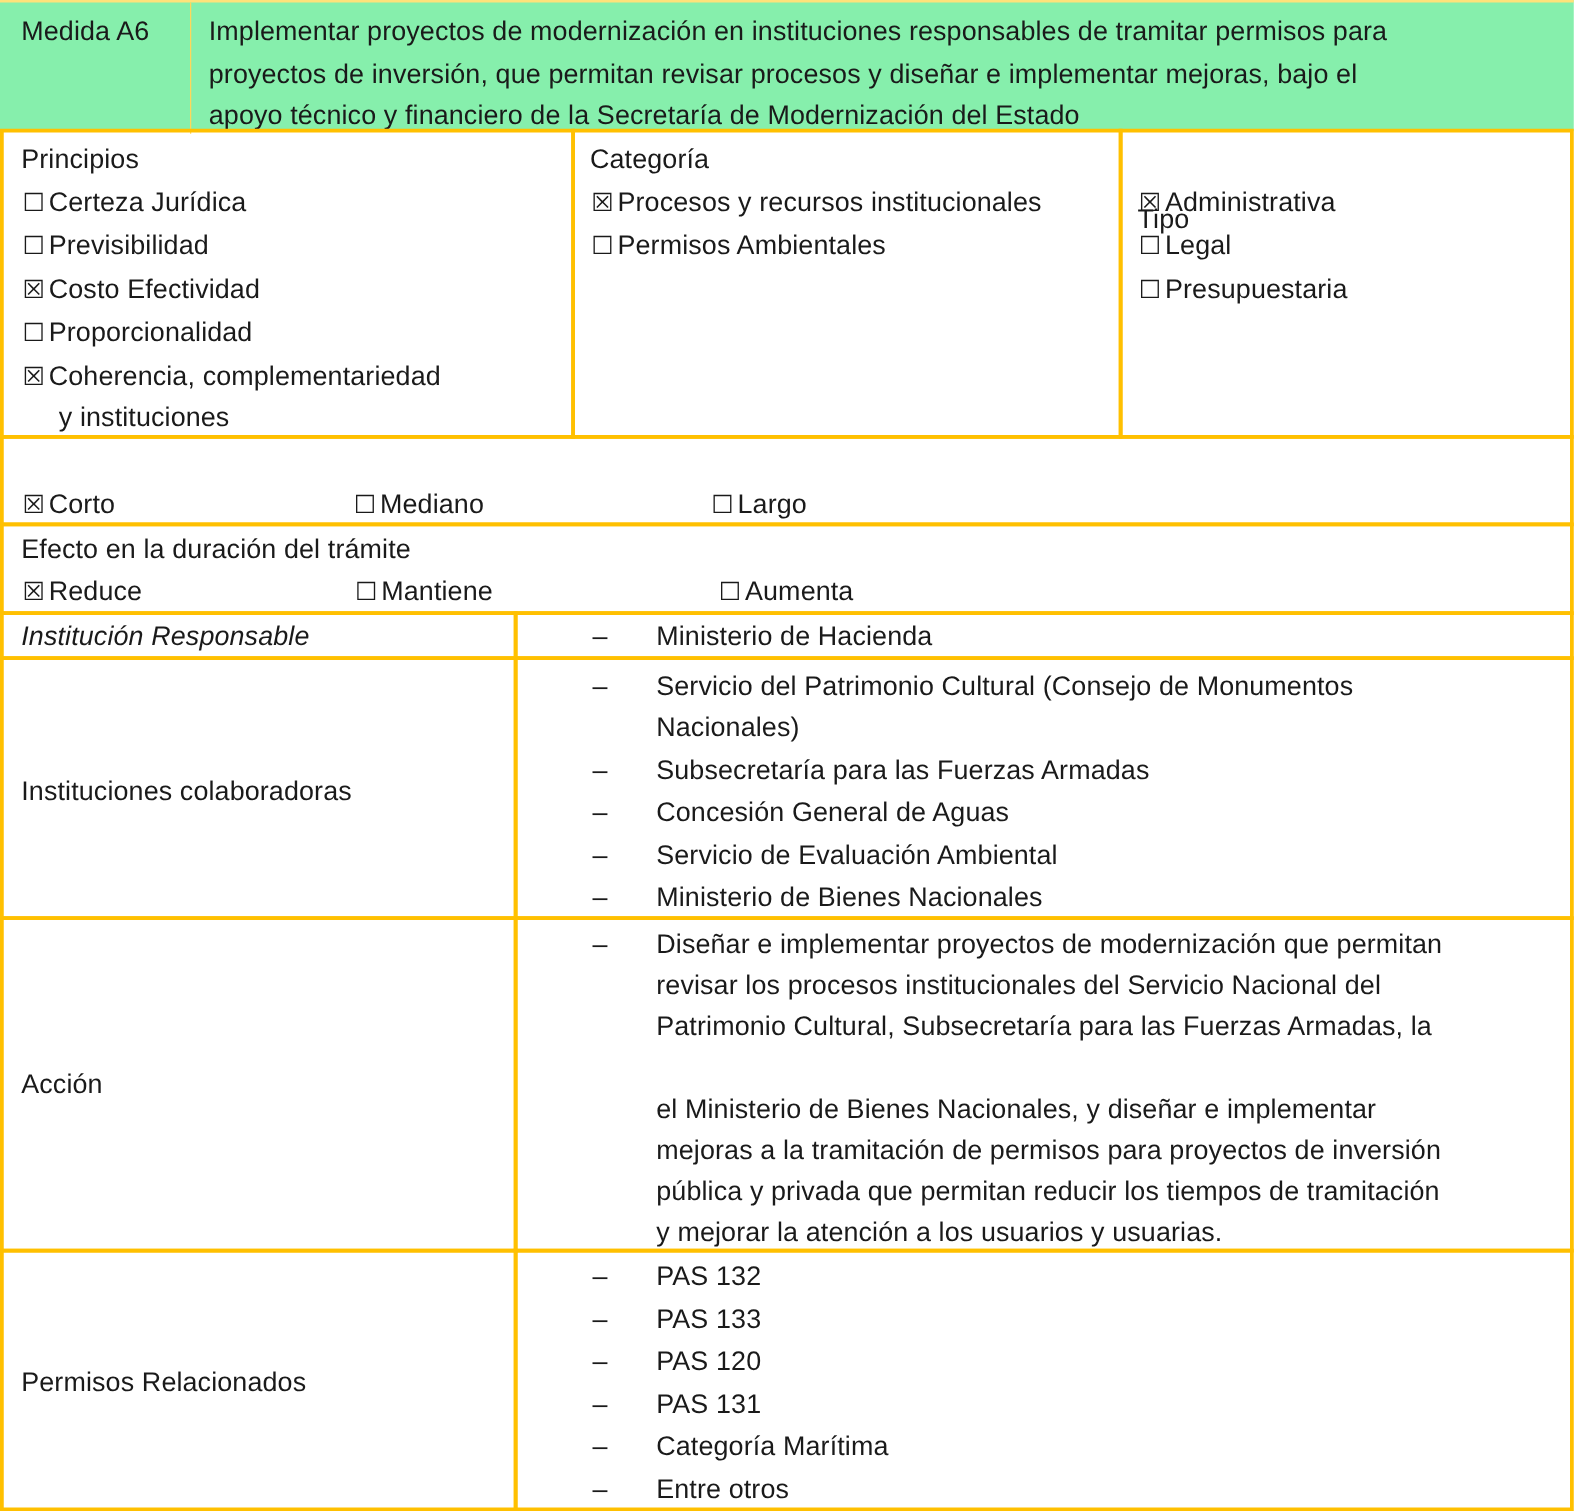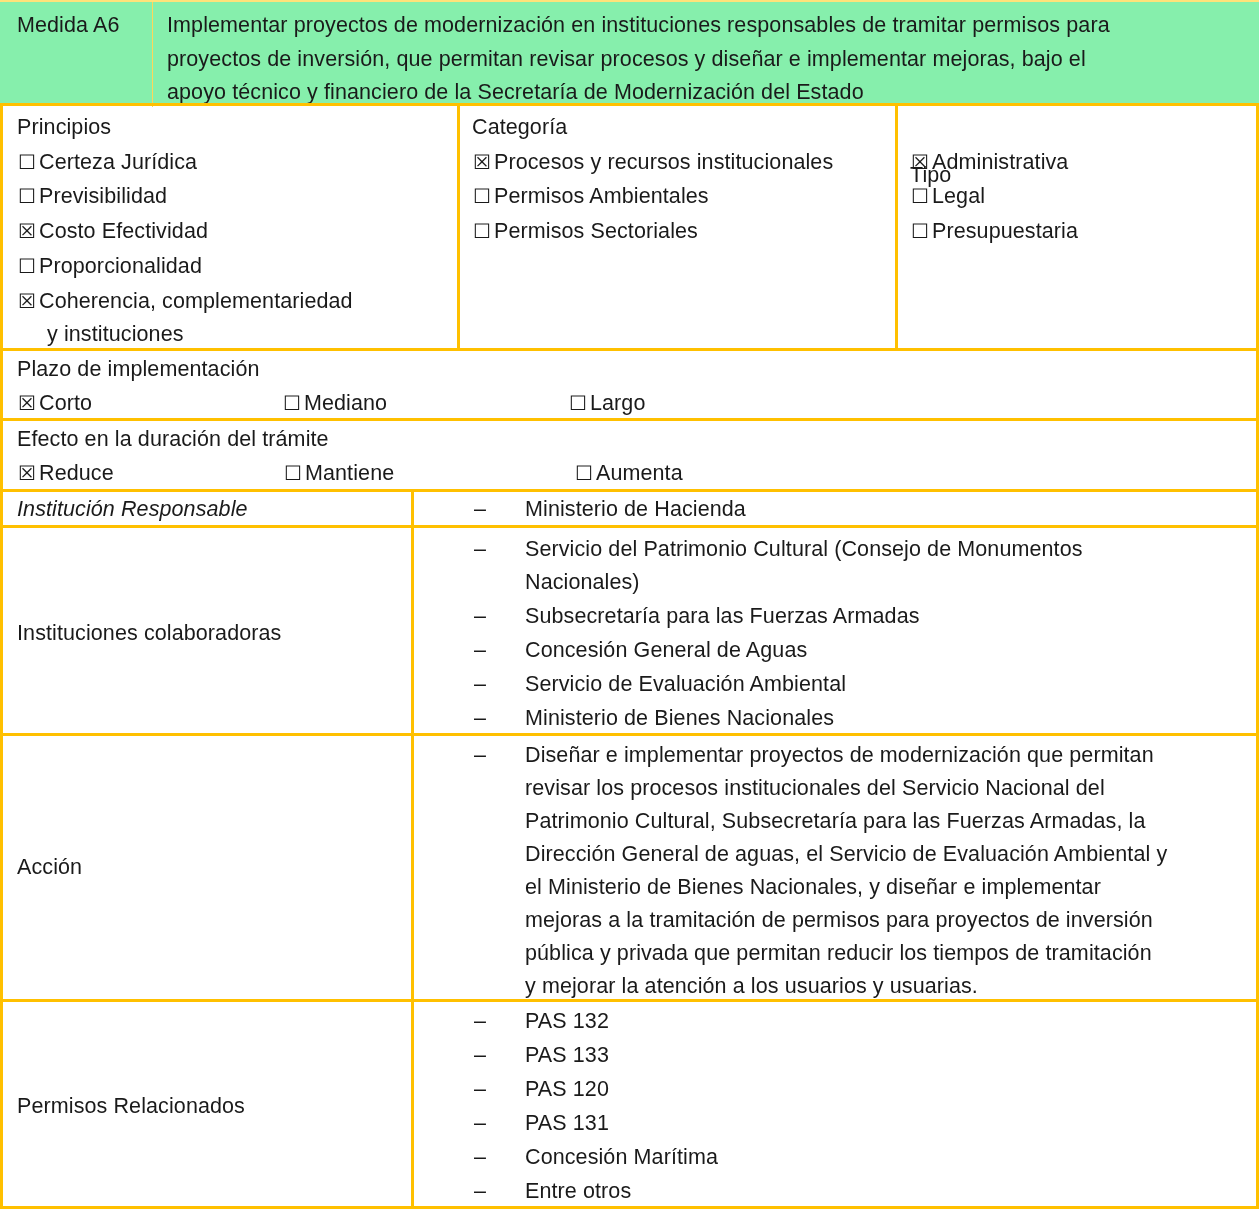--- a/index.html
+++ b/index.html
@@ -46,40 +46,36 @@
 </div>
 
 <div class="cell yb" style="left:457px;top:103px;width:441px;height:248px;">
   <div class="t p" style="left:12px;top:4px;">Categoría</div>
   <div class="t p" style="left:13px;top:39px;">
     <span class="cb">☒</span><span>Procesos y recursos institucionales</span>
   </div>
   <div class="t p" style="left:13px;top:73px;">
     <span class="cb">☐</span><span>Permisos Ambientales</span>
   </div>
-  <div class="t p" style="left:13px;top:108px;">
-    <span class="cb">☐</span><span>Permisos Sectoriales</span>
-  </div>
 </div>
 
 <div class="cell yb" style="left:895px;top:103px;width:364px;height:248px;">
   <div class="t p" style="left:12px;top:4px;margin-top:48px;">Tipo</div>
   <div class="t p" style="left:13px;top:39px;">
     <span class="cb">☒</span><span>Administrativa</span>
   </div>
   <div class="t p" style="left:13px;top:73px;">
     <span class="cb">☐</span><span>Legal</span>
   </div>
   <div class="t p" style="left:13px;top:108px;">
     <span class="cb">☐</span><span>Presupuestaria</span>
   </div>
 </div>
 
 <div class="cell yb" style="left:0;top:348px;width:1259px;height:73px;">
-  <div class="t p" style="left:14px;top:1px;">Plazo de implementación</div>
   <div class="t p" style="left:15px;top:35px;">
     <span class="cb">☒</span><span>Corto</span>
   </div>
   <div class="t p" style="left:280px;top:35px;">
     <span class="cb">☐</span><span>Mediano</span>
   </div>
   <div class="t p" style="left:566px;top:35px;">
     <span class="cb">☐</span><span>Largo</span>
   </div>
 </div>
@@ -137,21 +133,20 @@
 </div>
 
 <div class="cell yb" style="left:0;top:733px;width:414px;height:269px;">
   <div class="t p" style="left:14px;top:114px;">Acción</div>
 </div>
 <div class="cell yb" style="left:411px;top:733px;width:848px;height:269px;">
   <span class="t p" style="left:60px;top:2px;">–</span>
   <div class="t p" style="left:111px;top:2px;">Diseñar e implementar proyectos de modernización  que permitan</div>
   <div class="t p" style="left:111px;top:35px;">revisar los procesos institucionales del Servicio Nacional del</div>
   <div class="t p" style="left:111px;top:68px;">Patrimonio Cultural, Subsecretaría para las Fuerzas Armadas, la</div>
-  <div class="t p" style="left:111px;top:101px;">Dirección General de aguas, el Servicio de Evaluación Ambiental y</div>
   <div class="t p" style="left:111px;top:134px;">el Ministerio de Bienes Nacionales, y diseñar e implementar</div>
   <div class="t p" style="left:111px;top:167px;">mejoras a la tramitación de permisos para proyectos de inversión</div>
   <div class="t p" style="left:111px;top:200px;">pública y privada que permitan reducir los tiempos de tramitación</div>
   <div class="t p" style="left:111px;top:233px;">y mejorar la atención a los usuarios y usuarias.</div>
 </div>
 
 <div class="cell yb" style="left:0;top:999px;width:414px;height:210px;text-align:center;">
   <div class="t p" style="left:14px;top:87px;">Permisos Relacionados</div>
 </div>
 <div class="cell yb" style="left:411px;top:999px;width:848px;height:210px;">
@@ -166,19 +161,19 @@
   <div class="t p" style="left:0;top:70px;width:100%;">
     <span class="dash">–</span>
     <span class="bul-text">PAS 120</span>
   </div>
   <div class="t p" style="left:0;top:104px;width:100%;">
     <span class="dash">–</span>
     <span class="bul-text">PAS 131</span>
   </div>
   <div class="t p" style="left:0;top:138px;width:100%;">
     <span class="dash">–</span>
-    <span class="bul-text">Concesión Marítima</span>
+    <span class="bul-text">Categoría Marítima</span>
   </div>
   <div class="t p" style="left:0;top:172px;width:100%;">
     <span class="dash">–</span>
     <span class="bul-text">Entre otros</span>
   </div>
 </div>
 
 </body></html>

